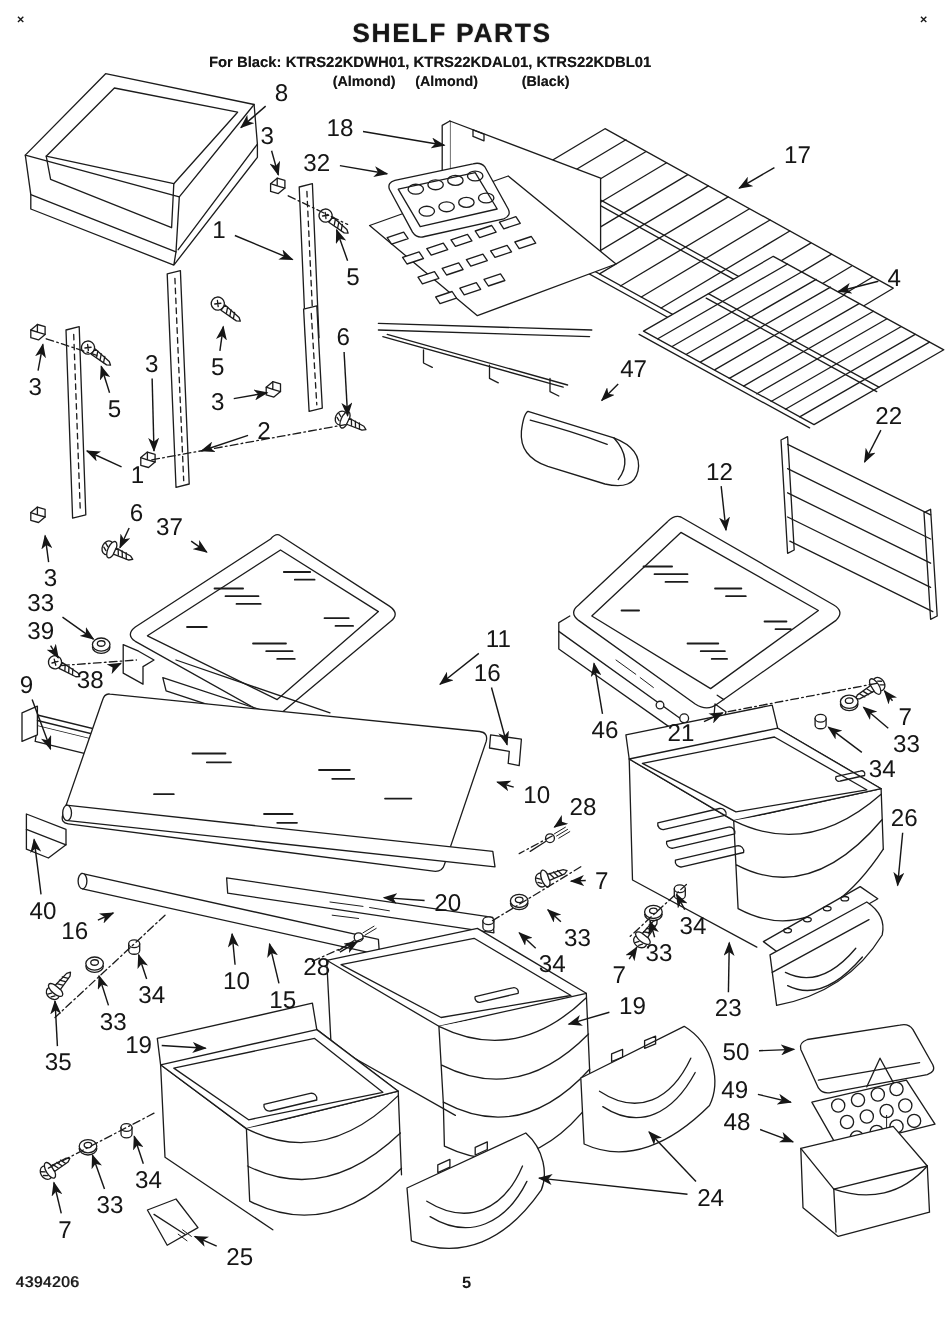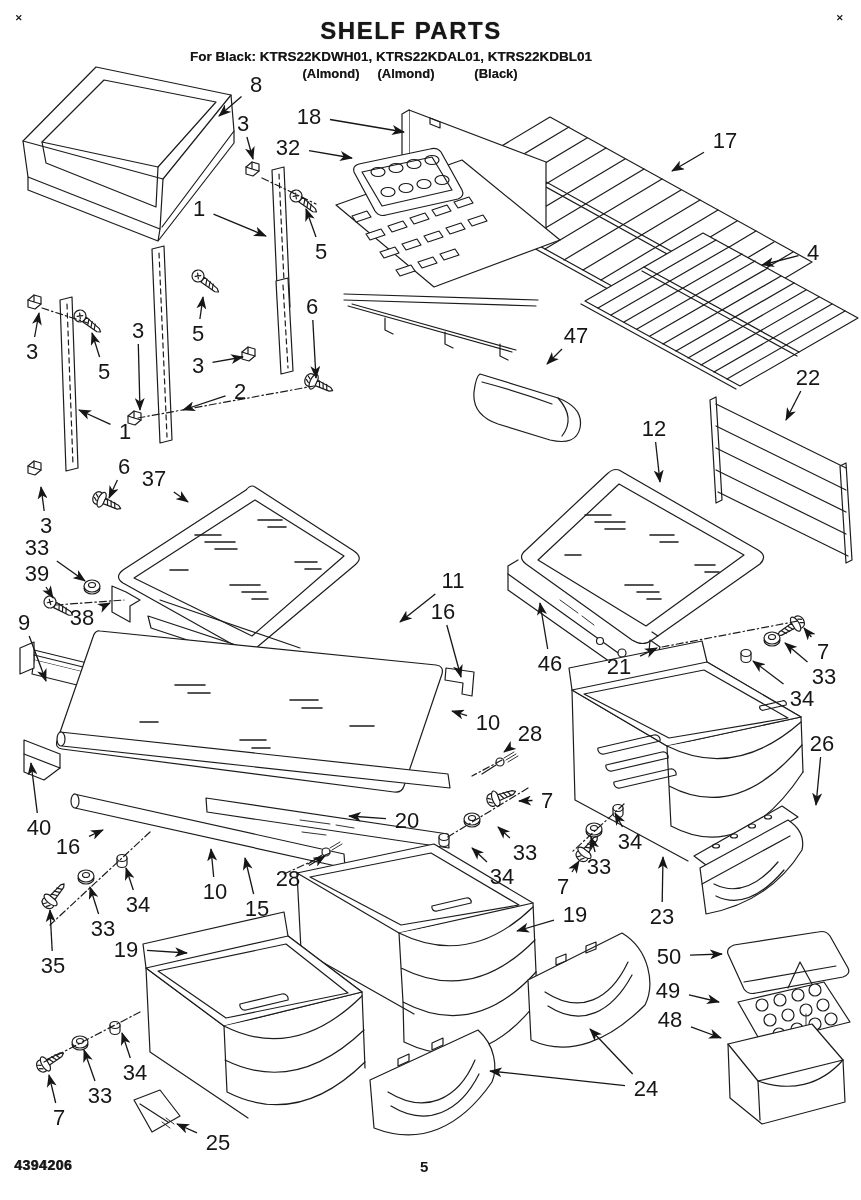--- a/index.html
+++ b/index.html
@@ -6,21 +6,21 @@
   .page{position:relative;width:861px;height:1200px;background:#fff;overflow:hidden;
         font-family:"Liberation Sans",sans-serif;color:#161616;}
   .layer{position:absolute;left:0;top:0;pointer-events:none;}
   .hdr-title{position:absolute;top:17px;left:0;width:822px;text-align:center;
              font-size:24px;font-weight:700;letter-spacing:1.5px;text-shadow:0 0 1px #555;}
   .hdr-models{position:absolute;top:49px;left:0;width:782px;text-align:center;
               font-size:13.5px;font-weight:700;text-shadow:0 0 .6px #666;}
   .finish{position:absolute;top:66px;transform:translateX(-50%);font-size:13px;font-weight:700;
           text-shadow:0 0 .6px #666;}
   .f0{left:331px}.f1{left:406px}.f2{left:496px}
-  .doc-num{position:absolute;left:14px;top:1157px;font-size:14px;font-weight:700;
+  .doc-num{position:absolute;left:14px;top:1157px;font-size:14px;font-weight:400;
            letter-spacing:.5px;text-shadow:.8px 0 0 #444;}
   .page-num{position:absolute;left:420px;top:1158px;font-size:15px;font-weight:700;}
   .mark{position:absolute;font-size:9px;font-weight:700;}
   .m-tl{left:15px;top:13px}.m-tr{left:836px;top:13px}
   #callout-layer text{font:22px "Liberation Sans",sans-serif;fill:#161616;text-anchor:middle;}
   #callout-layer line{stroke:#161616;stroke-width:1.3;}
 </style>
 </head>
 <body>
 

